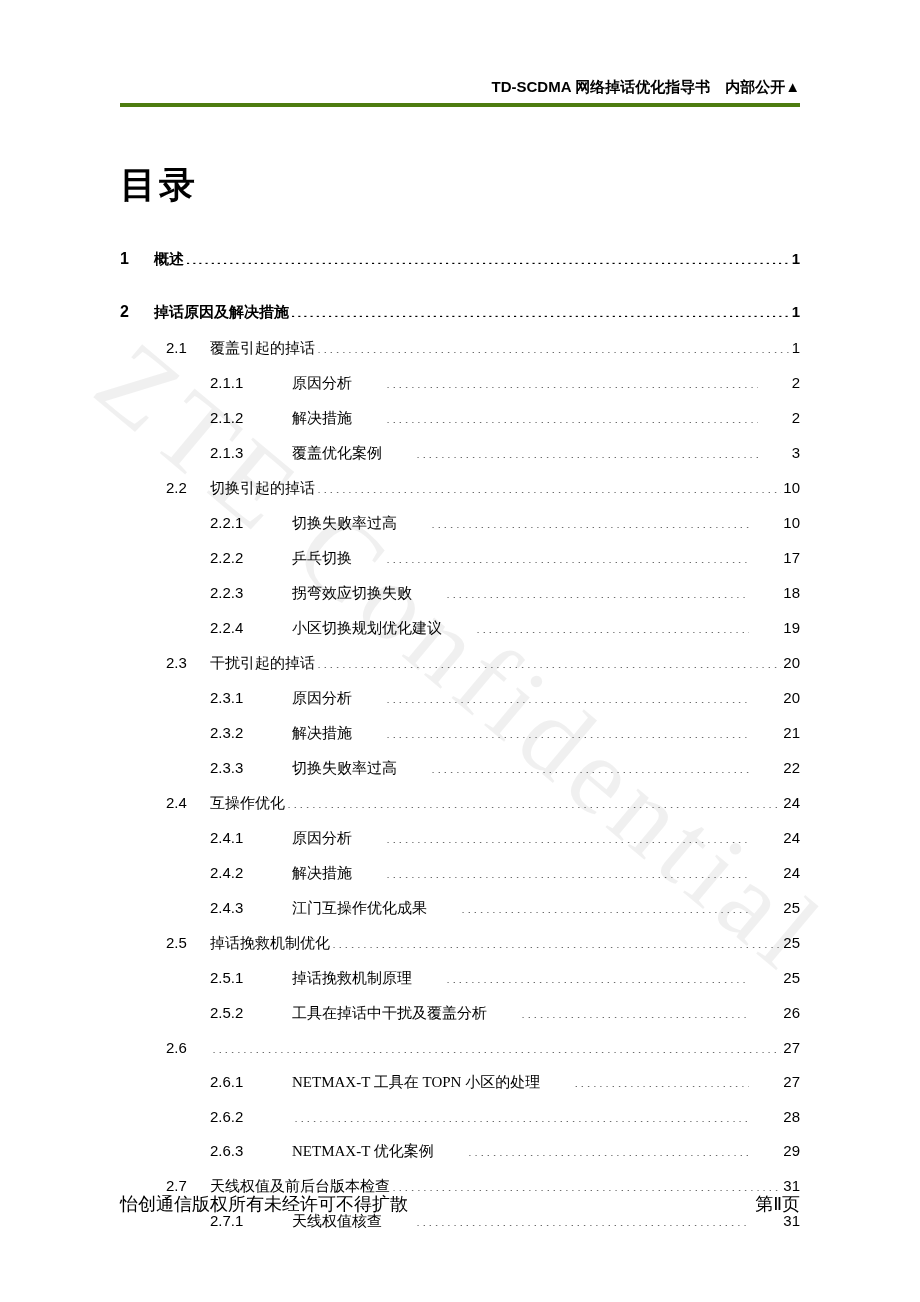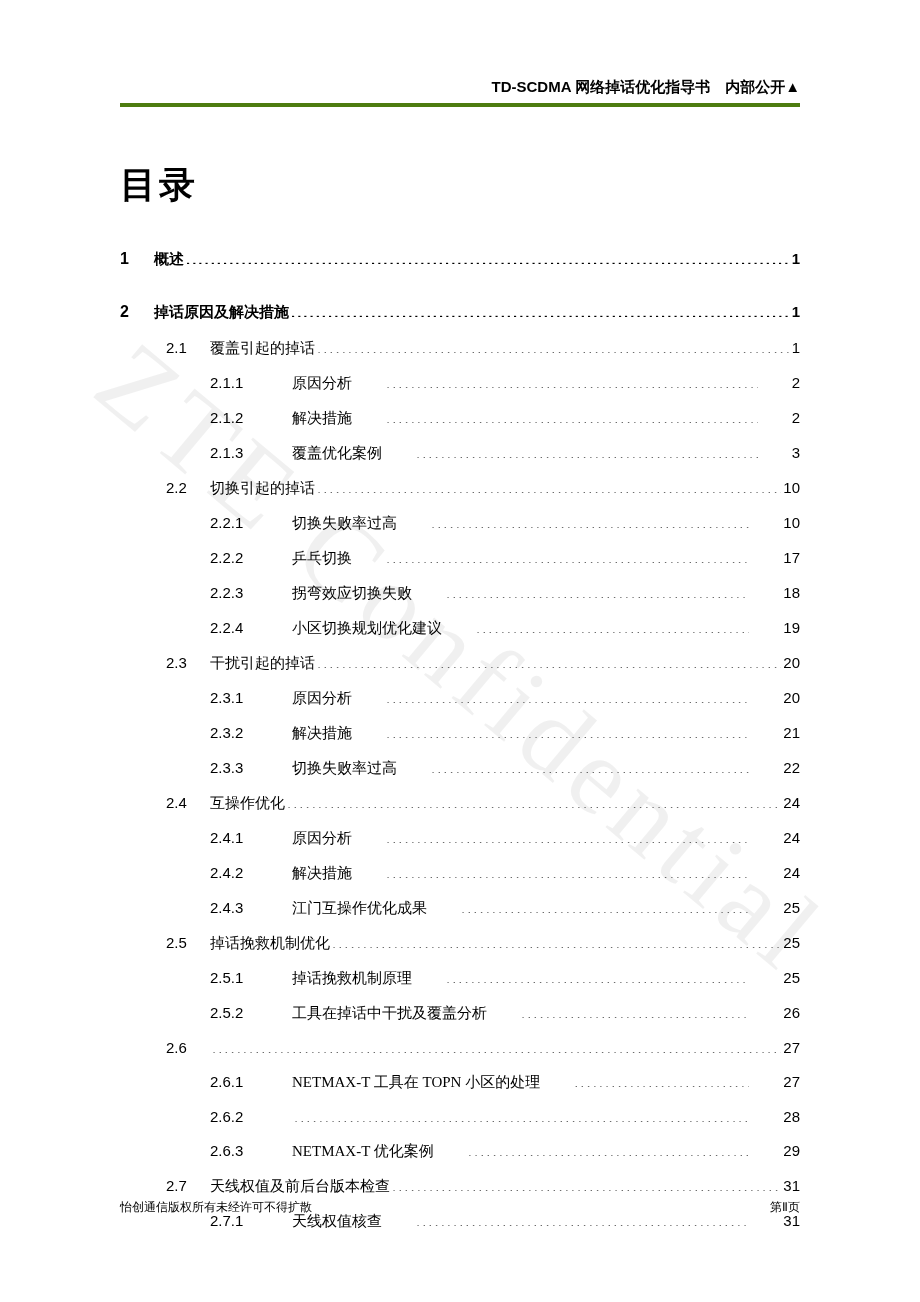--- a/index.html
+++ b/index.html
@@ -90,21 +90,21 @@
   .lvl3 { padding-left: 78px; gap: 32px; }
   .lvl3 .sub-num { width: 50px; }
   .lvl3 .sub-num, .lvl2 .sub-num { font-size: 15px; }
   .footer {
     position: absolute;
     bottom: 86px;
     left: 120px;
     right: 120px;
     display: flex;
     justify-content: space-between;
-    font-size: 12px;
+    font-size: 18px;
     text-align: right;
   }
   
   .wm {
     position: absolute;
     left: 50%;
     top: 50%;
     transform: translate(-50%, -45%) rotate(40deg);
     font-size: 110px;
     font-family: "Times New Roman", serif;

